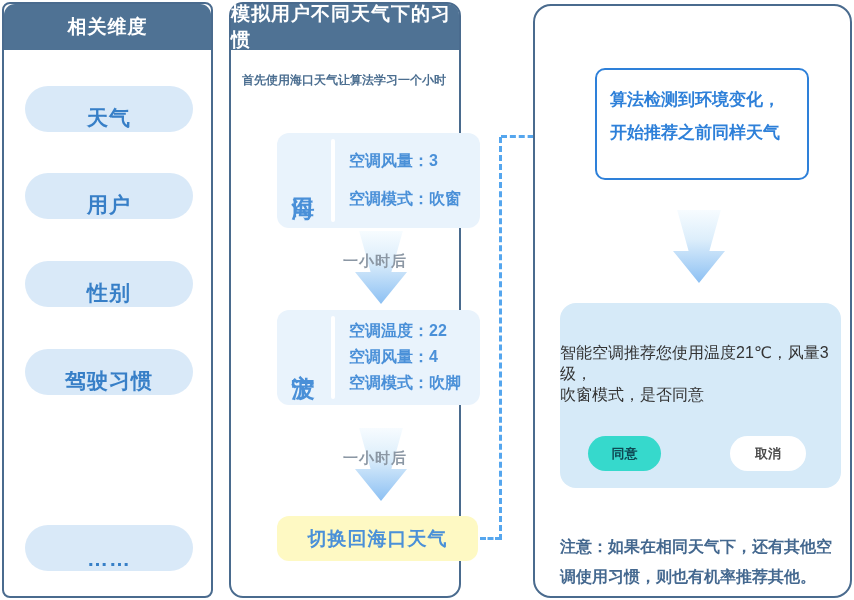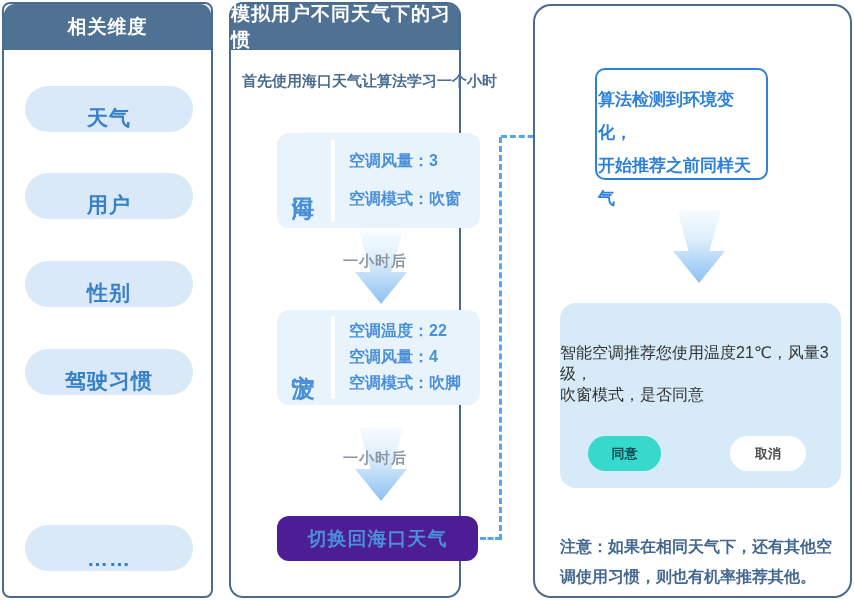--- a/index.html
+++ b/index.html
@@ -19,38 +19,38 @@
   }
   
   .pill{
     position:absolute;left:21px;width:168px;height:46px;background:#d9e9f8;border-radius:23px;
     display:flex;align-items:flex-end;justify-content:center;
     color:#377fc7;font-size:21px;font-weight:600;letter-spacing:1px;
   }
   
   .mid-subtitle{
     position:absolute;left:242px;top:72px;width:272px;
-    color:#4b6e90;font-size:15px;font-weight:600;
+    color:#4b6e90;font-size:12px;font-weight:600;
   }
   .city-card{
     position:absolute;left:277px;width:203px;height:95px;background:#e9f3fc;border-radius:12px;
     display:flex;box-sizing:border-box;
   }
   .city-label{
     width:54px;display:flex;align-items:center;justify-content:center;
     writing-mode:vertical-rl;text-orientation:upright;
     color:#4a90d8;font-size:23px;font-weight:bold;letter-spacing:3px;
   }
   .city-divider{width:4px;background:#ffffff;margin:6px 0;border-radius:2px;}
   .city-rows{
     flex:1;display:flex;flex-direction:column;justify-content:space-around;
     padding:9px 4px 9px 14px;color:#4a90d8;font-size:16px;font-weight:600;
   }
   .switch-card{
-    position:absolute;left:277px;top:516px;width:201px;height:45px;background:#4c1d95;border-radius:12px;
+    position:absolute;left:277px;top:516px;width:201px;height:45px;background:#fef9c3;border-radius:12px;
     display:flex;align-items:center;justify-content:center;
     color:#4a90d8;font-size:19px;font-weight:600;letter-spacing:1px;
   }
   
   .flow-arrow{
     position:absolute;width:52px;height:73px;
     background:linear-gradient(to bottom,#f7fcff 0%,#ddeefb 40%,#8cc0f3 100%);
     clip-path:polygon(8% 0,92% 0,70% 56%,100% 56%,50% 100%,0 56%,30% 56%);
   }
   .hour-label{
@@ -59,22 +59,22 @@
   
   .dash-v{position:absolute;left:499px;top:137px;height:403px;border-left:3px dashed #55a6ee;}
   .dash-h-top{position:absolute;left:501px;top:135px;width:77px;border-top:3px dashed #55a6ee;}
   .dash-h-bot{position:absolute;left:480px;top:537px;width:21px;border-top:3px dashed #55a6ee;}
   .dash-head{
     position:absolute;left:576px;top:128px;width:0;height:0;
     border-left:17px solid #4f9fe8;border-top:9px solid transparent;border-bottom:9px solid transparent;
   }
   
   .detect-box{
-    position:absolute;left:595px;top:68px;width:173px;height:112px;box-sizing:border-box;
-    border:2px solid #2e80d9;border-radius:10px;padding:13px 0 0 1px;
+    position:absolute;left:595px;top:68px;width:214px;height:112px;box-sizing:border-box;
+    border:2px solid #2e80d9;border-radius:10px;padding:13px 0 0 13px;
     color:#2e80d9;font-size:17px;font-weight:bold;line-height:33px;
   }
   .recommend-card{
     position:absolute;left:560px;top:303px;width:281px;height:185px;
     background:#d6eaf8;border-radius:16px;
   }
   .rec-line{position:absolute;width:100%;text-align:left;color:#333333;font-size:16px;}
   .rec-line1{top:40px;}
   .rec-line2{top:82px;}
   .btn{

